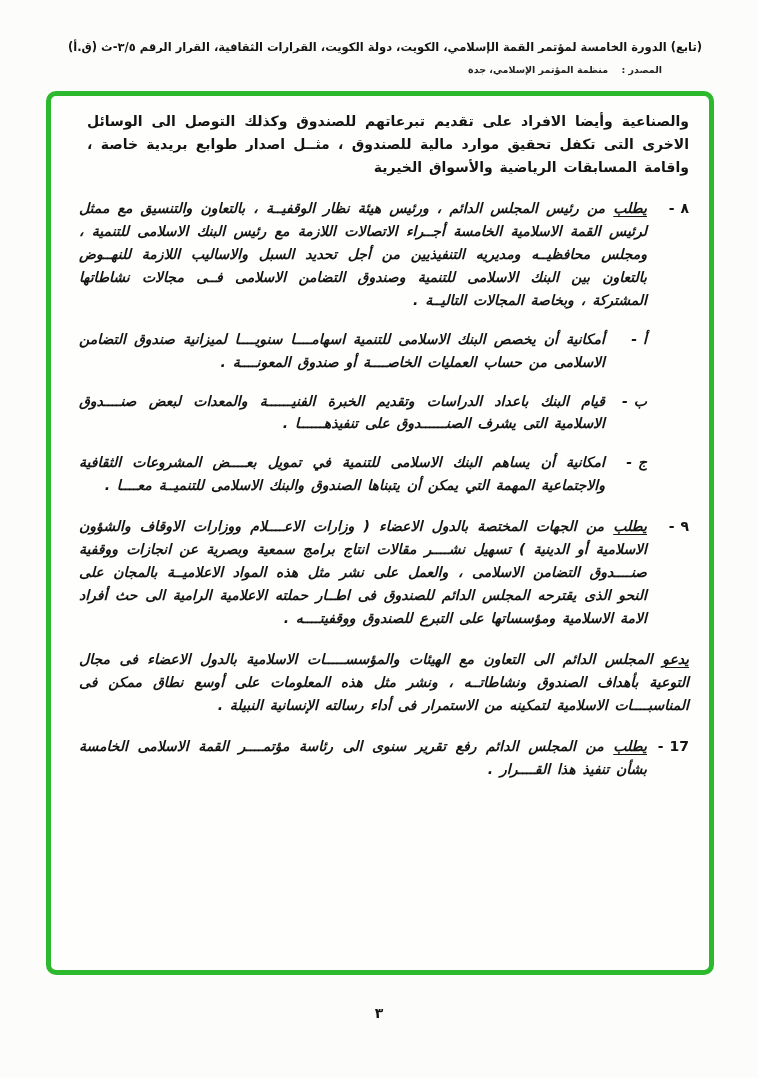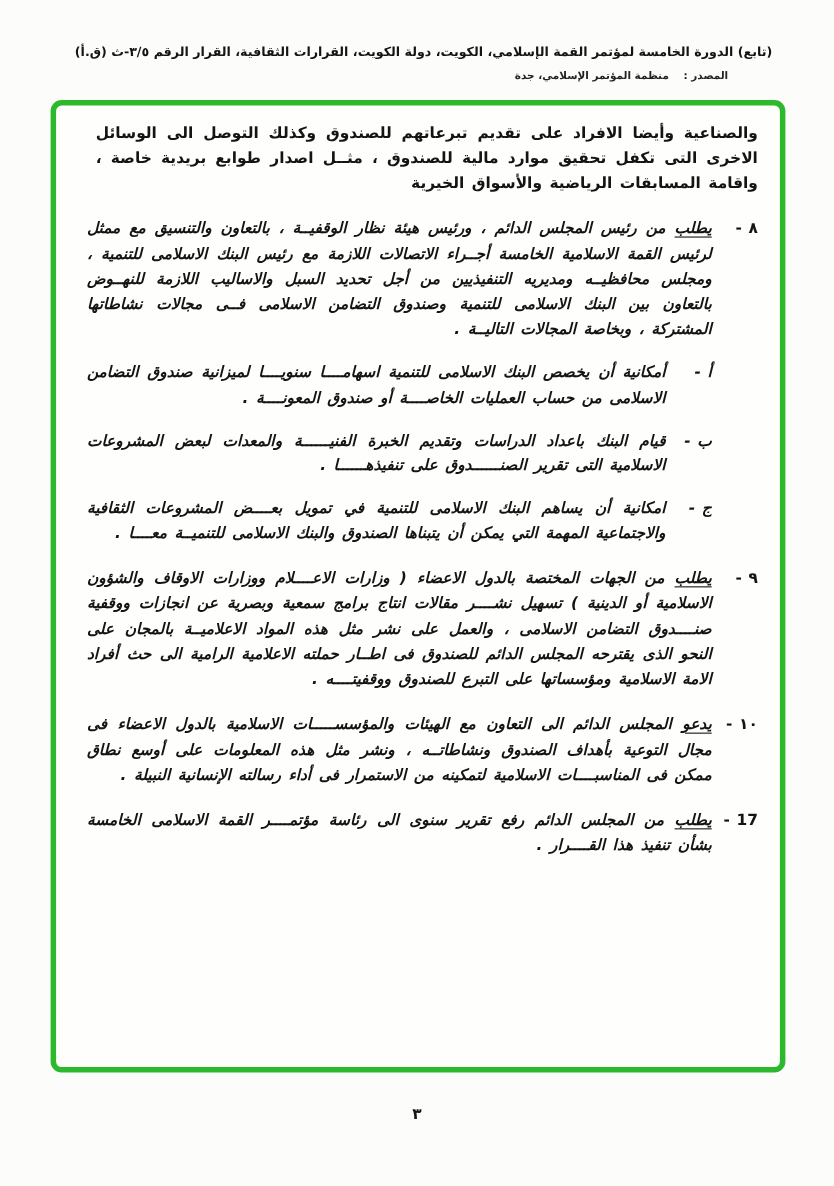--- a/index.html
+++ b/index.html
@@ -102,21 +102,21 @@
           <div class="sub-num">
             <span>أ</span><span class="dash">-</span>
           </div>
           <div class="sub-body">أمكانية أن يخصص البنك الاسلامى للتنمية اسهامــــا سنويــــا لميزانية صندوق التضامن الاسلامى من حساب العمليات الخاصــــة أو صندوق المعونــــة .</div>
         </div>
 
         <div class="subitem">
           <div class="sub-num">
             <span>ب</span><span class="dash">-</span>
           </div>
-          <div class="sub-body">قيام البنك باعداد الدراسات وتقديم الخبرة الفنيــــــة والمعدات لبعض المشروعات الاسلامية التى تقرير الصنــــــدوق على تنفيذهــــــا .</div>
+          <div class="sub-body">قيام البنك باعداد الدراسات وتقديم الخبرة الفنيــــــة والمعدات لبعض صنــــدوق الاسلامية التى يشرف الصنــــــدوق على تنفيذهــــــا .</div>
         </div>
 
         <div class="subitem">
           <div class="sub-num">
             <span>ج</span><span class="dash">-</span>
           </div>
           <div class="sub-body">امكانية أن يساهم البنك الاسلامى للتنمية في تمويل بعــــض المشروعات الثقافية والاجتماعية المهمة التي يمكن أن يتبناها الصندوق والبنك الاسلامى للتنميــة معــــا .</div>
         </div>
 
       </div>
@@ -125,23 +125,20 @@
     <div class="item">
       <div class="item-num">
         <span>٩</span><span class="dash">-</span>
       </div>
       <div class="item-body">
         <p><span class="lead">يطلب</span><span> من الجهات المختصة بالدول الاعضاء ( وزارات الاعــــلام ووزارات الاوقاف والشؤون الاسلامية أو الدينية ) تسهيل نشــــر مقالات انتاج برامج سمعية وبصرية عن انجازات ووقفية صنــــدوق التضامن الاسلامى ، والعمل على نشر مثل هذه المواد الاعلاميــة بالمجان على النحو الذى يقترحه المجلس الدائم للصندوق فى اطــار حملته الاعلامية الرامية الى حث أفراد الامة الاسلامية ومؤسساتها على التبرع للصندوق ووقفيتــــه .</span></p>
       </div>
     </div>
 
     <div class="item">
-      <div class="item-num">
-        <span>١٠</span><span class="dash">-</span>
-      </div>
       <div class="item-body">
         <p><span class="lead">يدعو</span><span> المجلس الدائم الى التعاون مع الهيئات والمؤسســـــات الاسلامية بالدول الاعضاء فى مجال التوعية بأهداف الصندوق ونشاطاتــه ، ونشر مثل هذه المعلومات على أوسع نطاق ممكن فى المناسبــــات الاسلامية لتمكينه من الاستمرار فى أداء رسالته الإنسانية النبيلة .</span></p>
       </div>
     </div>
 
     <div class="item">
       <div class="item-num">
         <span>17</span><span class="dash">-</span>
       </div>
       <div class="item-body">

